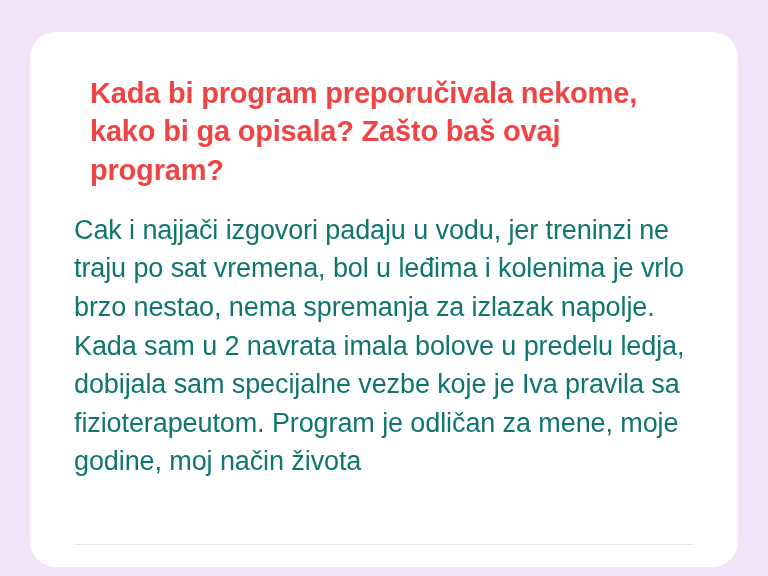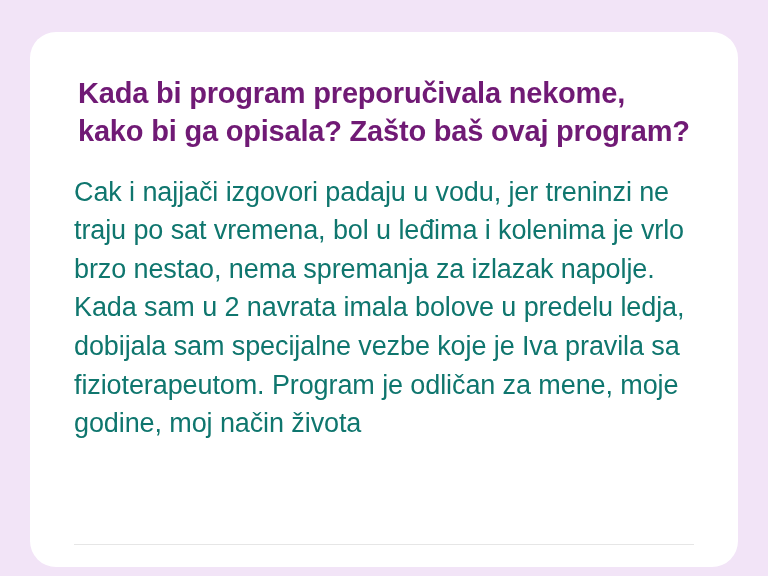--- a/index.html
+++ b/index.html
@@ -31,23 +31,23 @@
     border-radius: 26px;
     box-sizing: border-box;
     padding: 42px 44px 0 44px;
     overflow: hidden;
   }
 
   .question {
     font-size: 29px;
     line-height: 1.32;
     font-weight: bold;
-    color: #701a75;
+    color: #ef4444;
     letter-spacing: -0.2px;
-    margin: 0 0 22px 4px;
+    margin: 0 0 22px 16px;
     max-width: 620px;
   }
 
   .answer {
     font-size: 27px;
     line-height: 1.43;
     font-weight: normal;
     color: #0f766e;
     letter-spacing: -0.1px;
     margin: 0;

